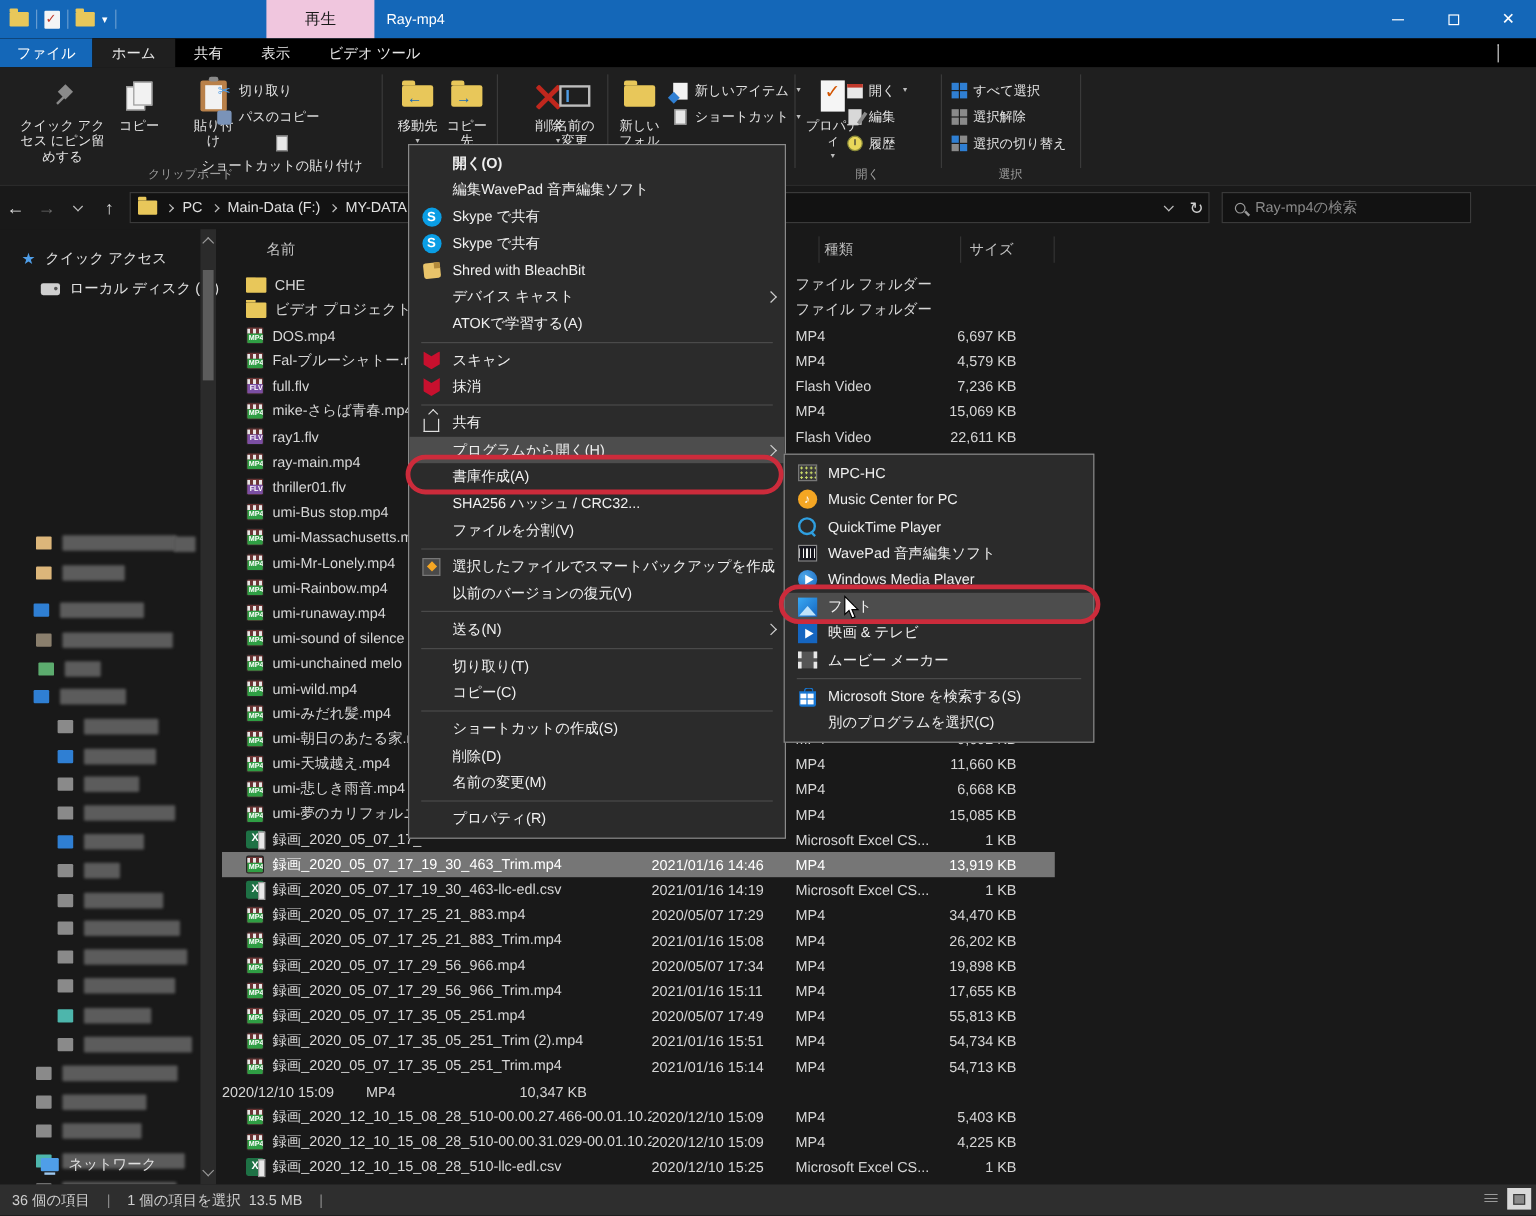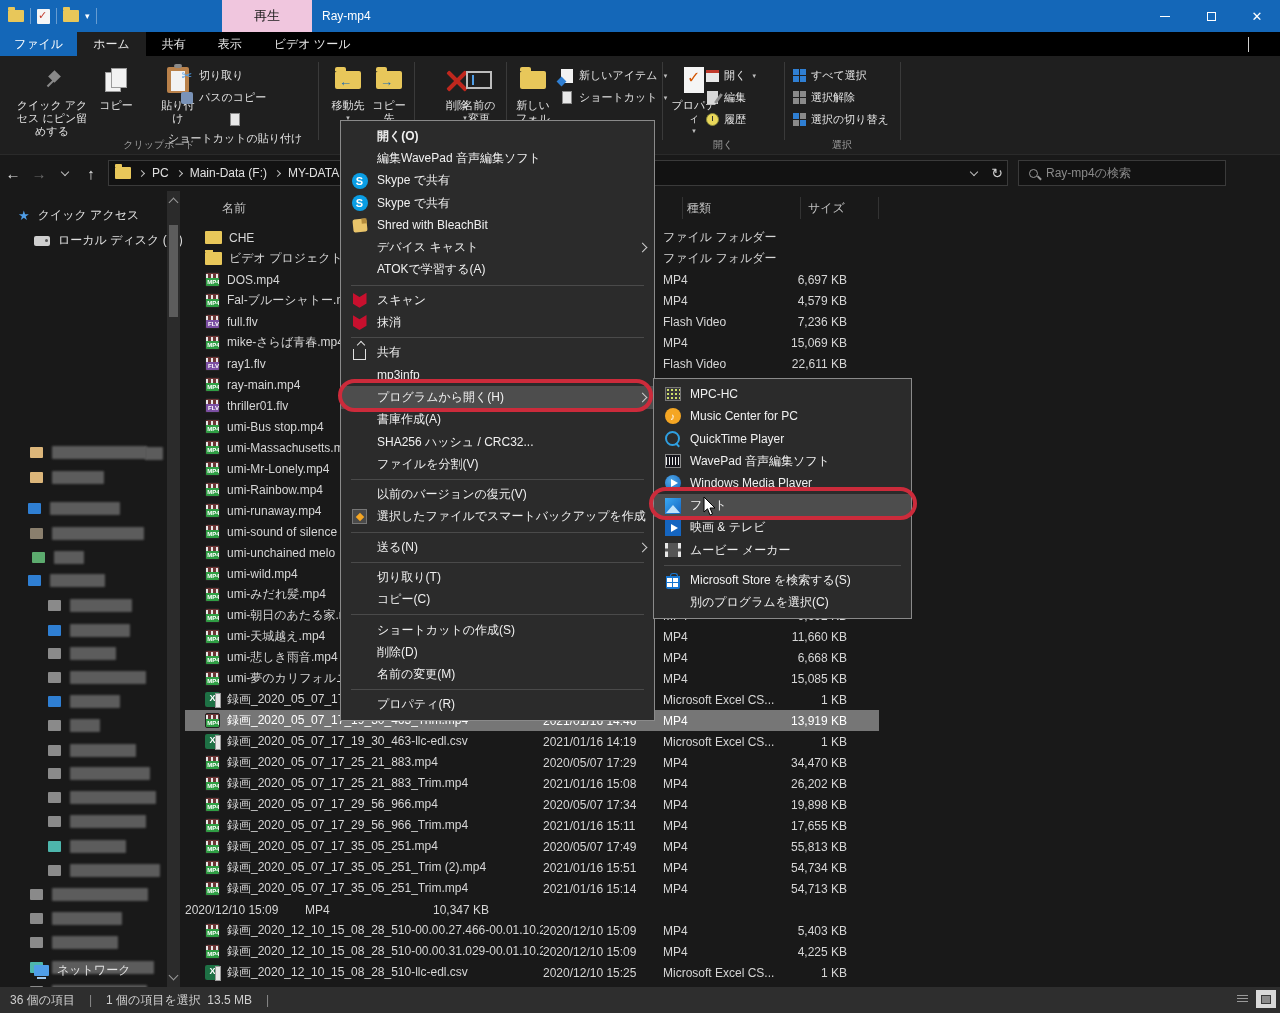--- a/index.html
+++ b/index.html
@@ -899,51 +899,47 @@
         </span>
         <span class="mlab">抹消</span>
       </div>
       <div class="msep"></div>
       <div class="mitem">
         <span class="mic">
           <span class="ic-share"></span>
         </span>
         <span class="mlab">共有</span>
       </div>
-      <div class="mitem">
-        <span class="mic empty"></span>
-        <span class="mlab">mp3infp</span>
-      </div>
       <div class="mitem hl">
         <span class="mic empty"></span>
         <span class="mlab">プログラムから開く(H)</span>
         <span class="marrow"></span>
       </div>
       <div class="mitem">
         <span class="mic empty"></span>
         <span class="mlab">書庫作成(A)</span>
       </div>
       <div class="mitem">
         <span class="mic empty"></span>
         <span class="mlab">SHA256 ハッシュ / CRC32...</span>
       </div>
       <div class="mitem">
         <span class="mic empty"></span>
         <span class="mlab">ファイルを分割(V)</span>
       </div>
       <div class="msep"></div>
       <div class="mitem">
+        <span class="mic">
+          <span class="ic-backup"></span>
+        </span>
+        <span class="mlab">選択したファイルでスマートバックアップを作成</span>
+      </div>
+      <div class="mitem">
         <span class="mic empty"></span>
         <span class="mlab">以前のバージョンの復元(V)</span>
-      </div>
-      <div class="mitem">
-        <span class="mic">
-          <span class="ic-backup"></span>
-        </span>
-        <span class="mlab">選択したファイルでスマートバックアップを作成</span>
       </div>
       <div class="msep"></div>
       <div class="mitem">
         <span class="mic empty"></span>
         <span class="mlab">送る(N)</span>
         <span class="marrow"></span>
       </div>
       <div class="msep"></div>
       <div class="mitem">
         <span class="mic empty"></span>

